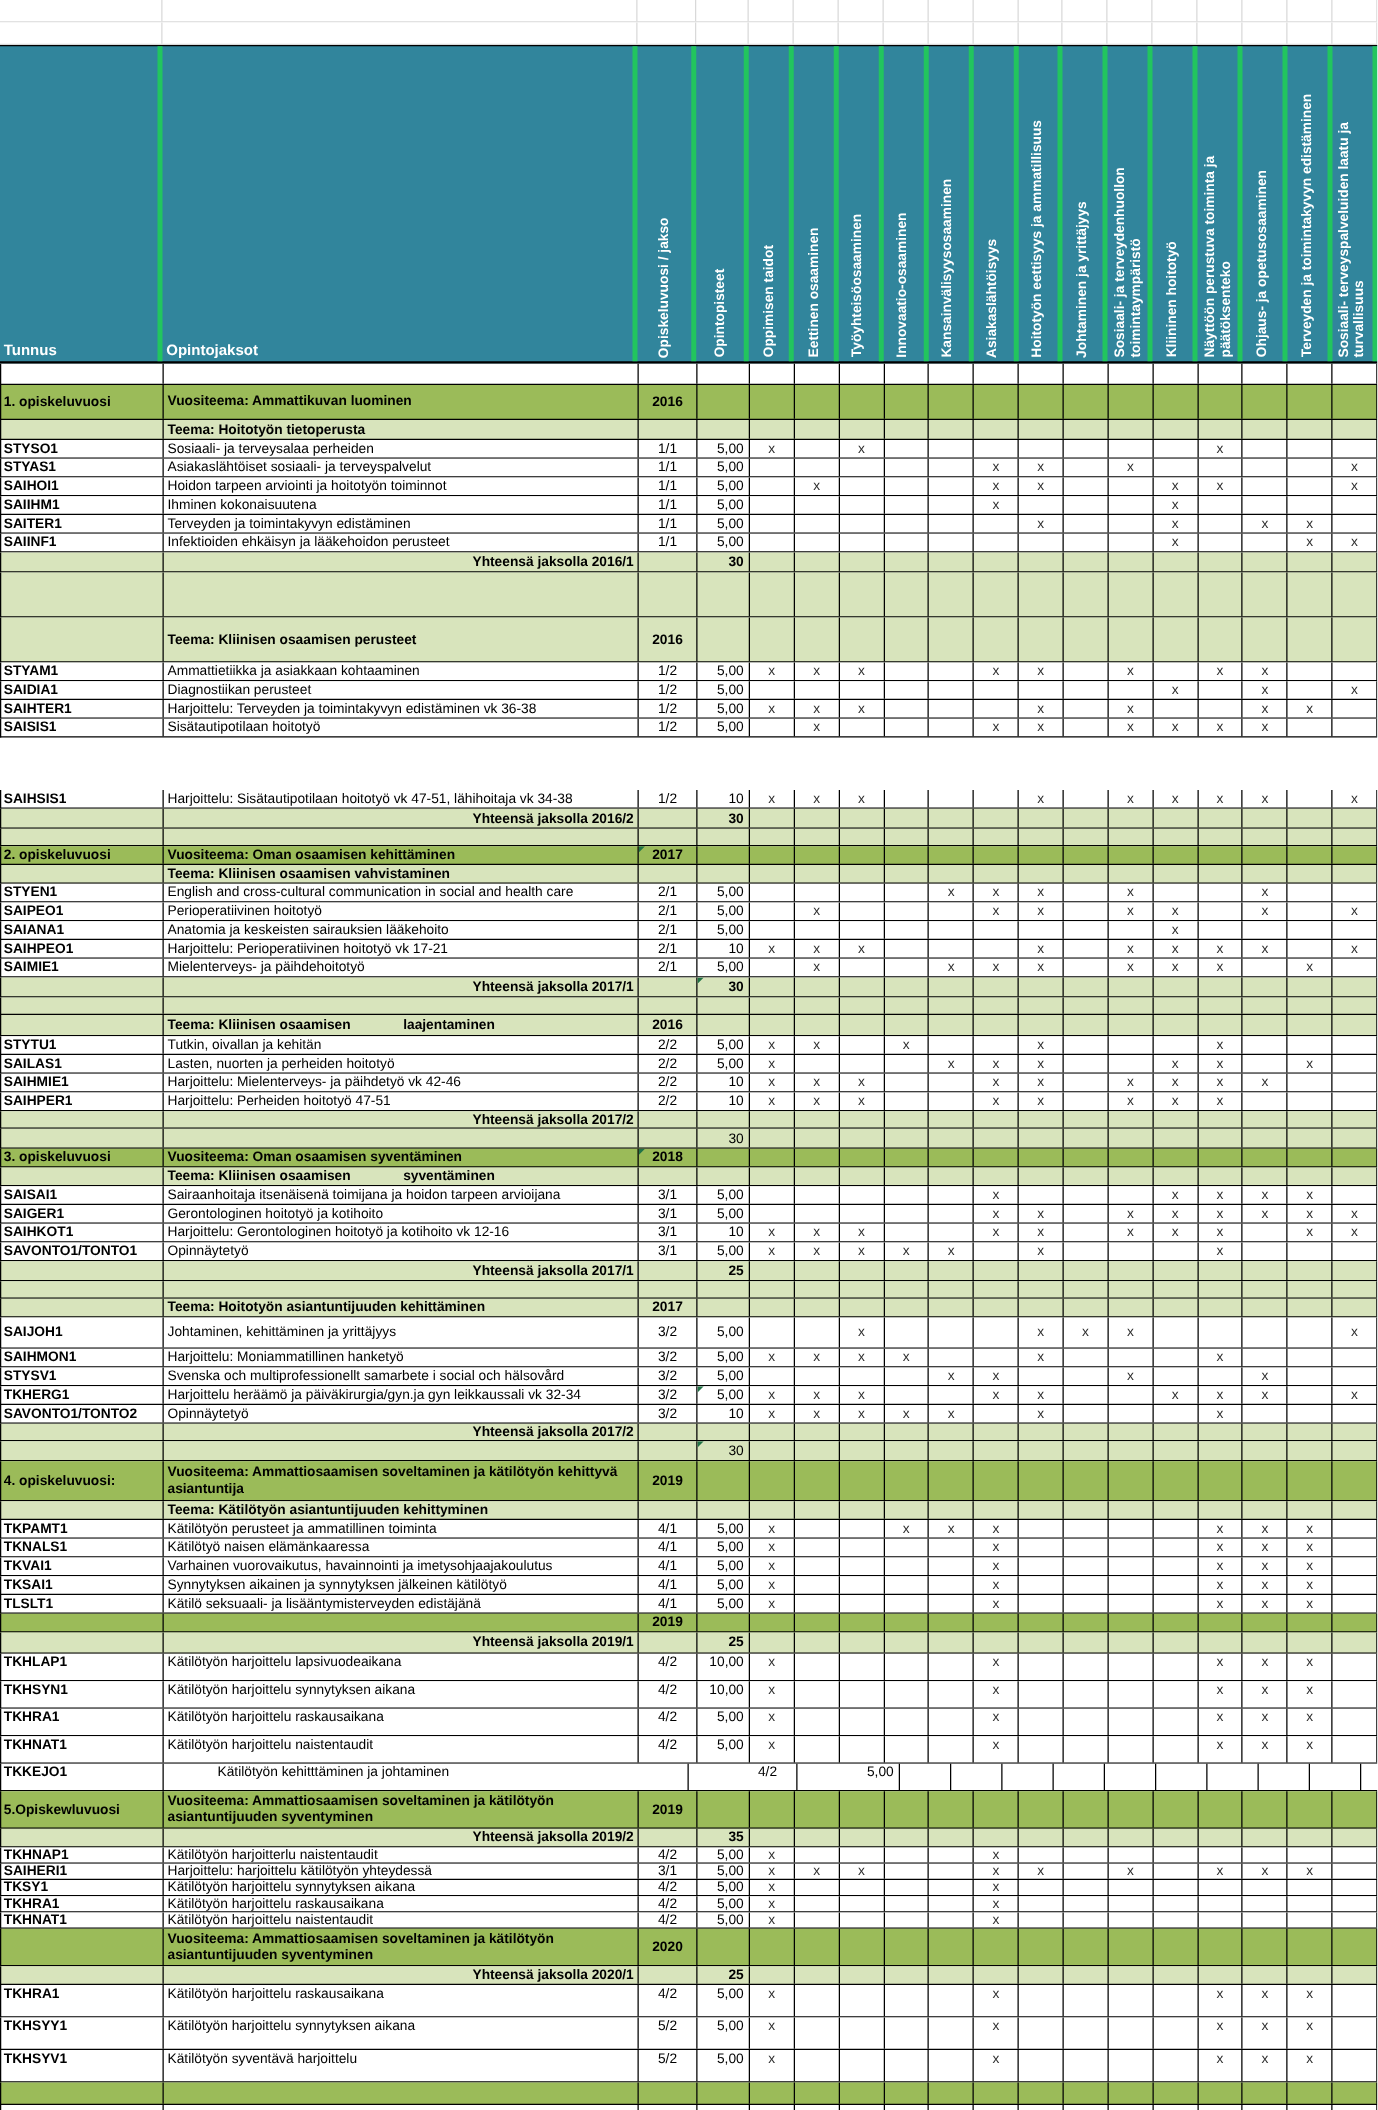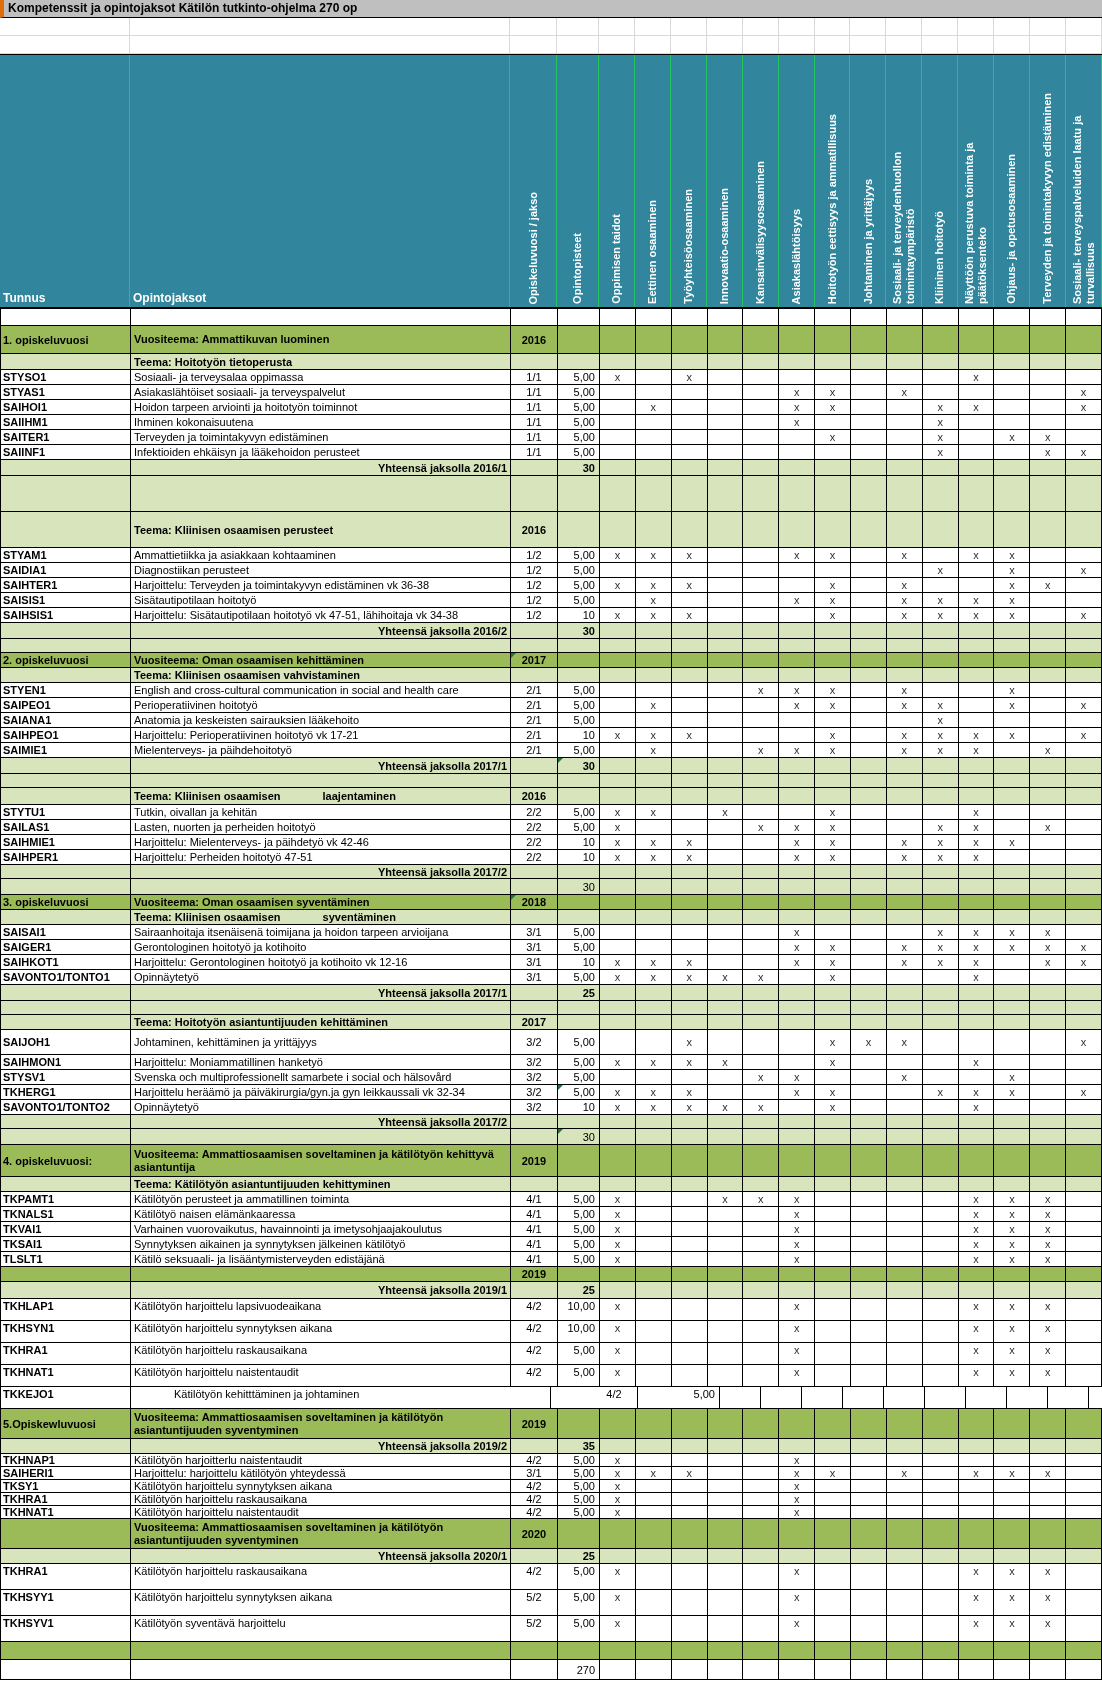--- a/index.html
+++ b/index.html
@@ -5,21 +5,21 @@
   html,body{margin:0;padding:0;background:#fff;}
   #app{width:1102px;height:1688px;font-family:"Liberation Sans",sans-serif;font-size:11px;color:#000;overflow:hidden;background:#fff;}
   
   #title-bar{height:18px;background:#bfbfbf;border-bottom:1px solid #000;border-left:4px solid #e26b0a;
     font-weight:bold;font-size:12px;line-height:17px;padding-left:4px;box-sizing:border-box;}
   
   .toprow{display:flex;height:18px;background:#fff;border-bottom:1px solid #d9d9d9;box-sizing:border-box;}
   .toprow .tc{border-right:1px solid #d9d9d9;box-sizing:border-box;height:100%;}
   
   #hdr{display:flex;height:255px;background:#31859c;border-bottom:2px solid #000;border-top:1px solid #000;box-sizing:border-box;}
-  #hdr .hcell{position:relative;box-sizing:border-box;border-right:1px solid #22c55e;height:100%;}
+  #hdr .hcell{position:relative;box-sizing:border-box;border-right:4px solid #22c55e;height:100%;}
   #hdr .hlabel{position:absolute;bottom:2px;left:3px;color:#fff;font-weight:bold;font-size:12px;}
   #hdr .rotwrap{position:absolute;bottom:3px;left:0;right:0;display:flex;justify-content:center;}
   #hdr .rot{writing-mode:vertical-rl;transform:rotate(180deg);color:#fff;font-weight:bold;font-size:11px;line-height:1.15;max-height:240px;}
   
   #rows{box-sizing:border-box;}
   .row{display:flex;border-bottom:1px solid #000;border-left:1px solid #000;box-sizing:border-box;background:#fff;}
   .row.bg-light{background:#d8e4bc;}
   .row.bg-dark{background:#9bbb59;}
   .cell{border-right:1px solid #000;box-sizing:border-box;overflow:hidden;display:flex;align-items:center;position:relative;}
   .row.tall .cell{align-items:flex-start;padding-top:1px;}
@@ -31,21 +31,20 @@
   .c-op{width:42px;flex:0 0 42px;justify-content:flex-end;padding-right:4px;}
   .c-m{flex:1 1 0;justify-content:center;color:#303030;font-size:11px;}
   .bold{font-weight:bold;}
   .tri{position:absolute;top:0;left:0;width:0;height:0;border-top:5px solid #217346;border-right:5px solid transparent;}
   .gap2{margin-left:42px;}
 </style>
 </head>
 <body>
 
 <div id="app">
-  <div id="title-bar">Kompetenssit ja opintojaksot Kätilön tutkinto-ohjelma 270 op</div>
   <div class="toprow" id="toprow1">
       <div class="tc" style="width: 130px; flex: 0 0 130px;"></div>
       <div class="tc" style="width: 380px; flex: 0 0 380px;"></div>
       <div class="tc" style="width: 47px; flex: 0 0 47px;"></div>
       <div class="tc" style="width: 42px; flex: 0 0 42px;"></div>
       <div class="tc" style="flex: 1 1 0px;"></div>
       <div class="tc" style="flex: 1 1 0px;"></div>
       <div class="tc" style="flex: 1 1 0px;"></div>
       <div class="tc" style="flex: 1 1 0px;"></div>
       <div class="tc" style="flex: 1 1 0px;"></div>
@@ -228,21 +227,21 @@
         <div class="cell c-m"></div>
         <div class="cell c-m"></div>
         <div class="cell c-m"></div>
         <div class="cell c-m"></div>
         <div class="cell c-m"></div>
         <div class="cell c-m"></div>
         <div class="cell c-m"></div>
       </div>
       <div class="row" style="height: 15px;">
         <div class="cell c-code">STYSO1</div>
-        <div class="cell c-name">Sosiaali- ja terveysalaa oppimassa</div>
+        <div class="cell c-name">Sosiaali- ja terveysalaa perheiden</div>
         <div class="cell c-jakso">1/1</div>
         <div class="cell c-op">5,00</div>
         <div class="cell c-m">x</div>
         <div class="cell c-m"></div>
         <div class="cell c-m">x</div>
         <div class="cell c-m"></div>
         <div class="cell c-m"></div>
         <div class="cell c-m"></div>
         <div class="cell c-m"></div>
         <div class="cell c-m"></div>
@@ -488,21 +487,21 @@
         <div class="cell c-m">x</div>
         <div class="cell c-m">x</div>
         <div class="cell c-m"></div>
         <div class="cell c-m">x</div>
         <div class="cell c-m">x</div>
         <div class="cell c-m">x</div>
         <div class="cell c-m">x</div>
         <div class="cell c-m"></div>
         <div class="cell c-m"></div>
       </div>
-      <div class="row" style="height: 15px;">
+      <div class="row" style="height: 15px; margin-top: 42px;">
         <div class="cell c-code">SAIHSIS1</div>
         <div class="cell c-name">Harjoittelu: Sisätautipotilaan hoitotyö vk 47-51, lähihoitaja vk 34-38</div>
         <div class="cell c-jakso">1/2</div>
         <div class="cell c-op">10</div>
         <div class="cell c-m">x</div>
         <div class="cell c-m">x</div>
         <div class="cell c-m">x</div>
         <div class="cell c-m"></div>
         <div class="cell c-m"></div>
         <div class="cell c-m"></div>

